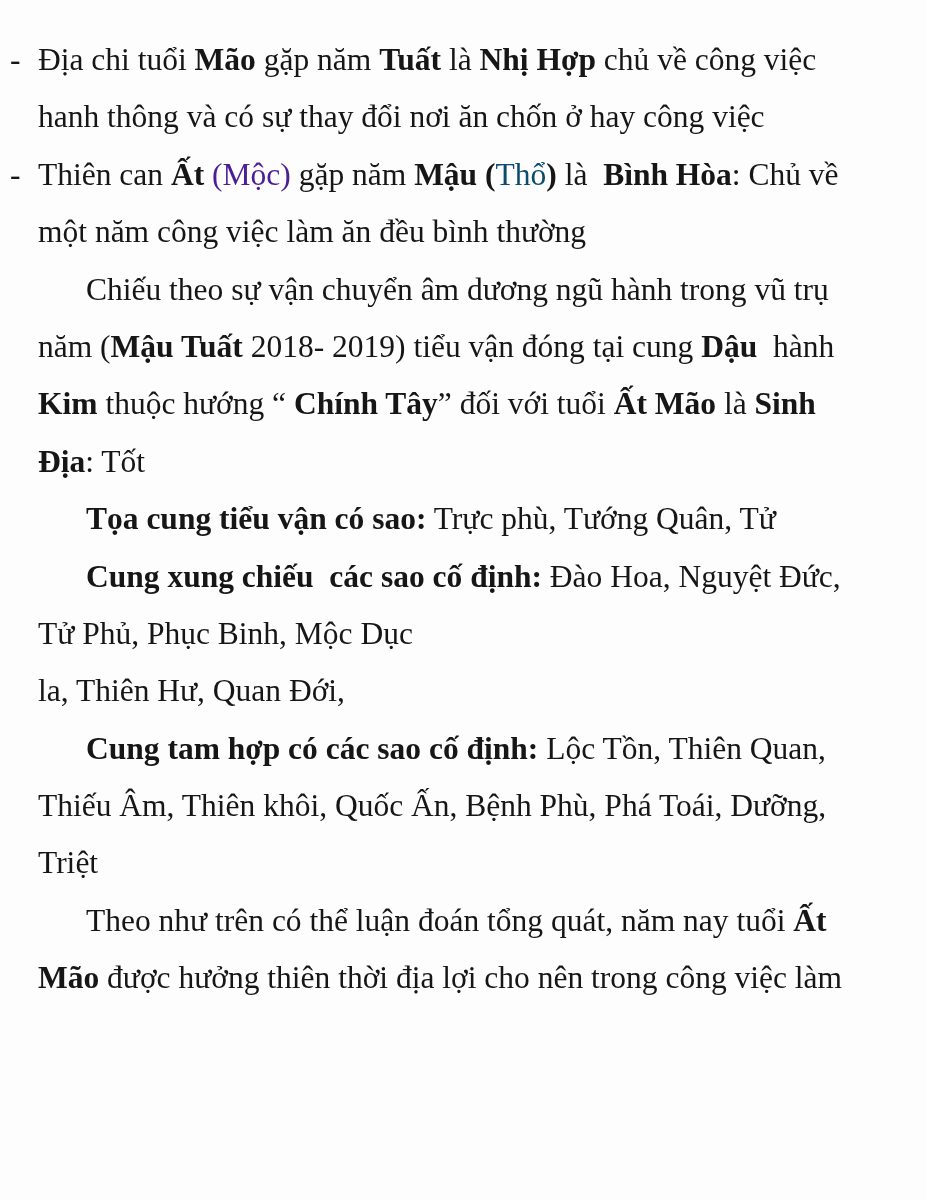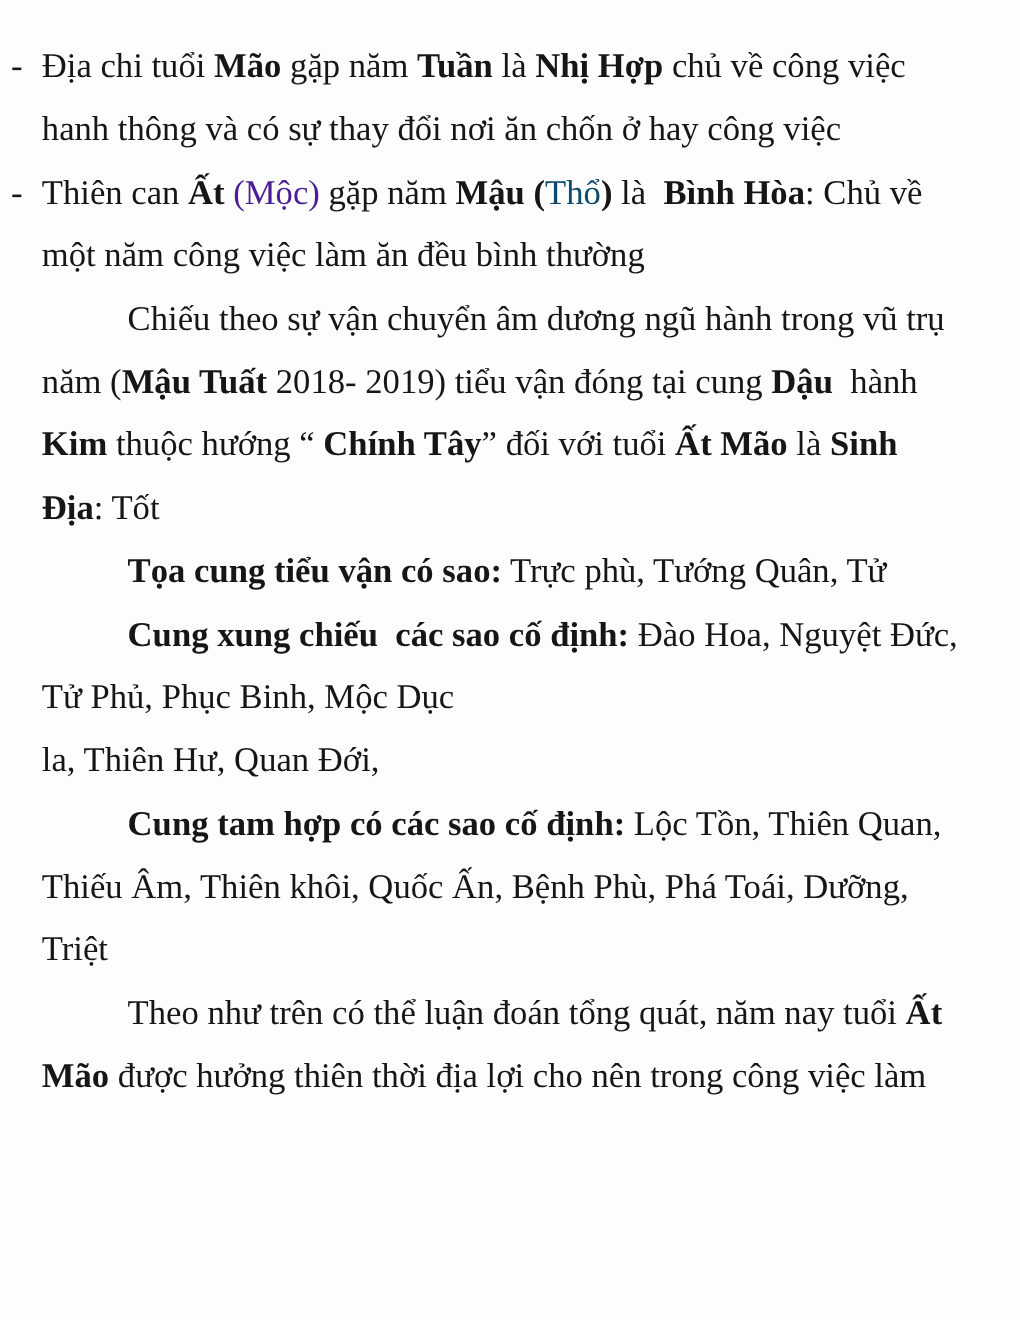--- a/index.html
+++ b/index.html
@@ -18,36 +18,36 @@
     padding: 31px 24px 0 38px;
     color: #161616;
     font-size: 31.5px;
     line-height: 57.4px;
   }
   .line {
     position: relative;
     white-space: pre;
     height: 57.4px;
   }
-  .line.indent { margin-left: 78px; }
+  .line.indent { margin-left: 48px; }
   .marker {
     position: absolute;
     left: -28px;
     top: 0;
   }
   .r-b { font-weight: 700; }
   .r-g { color: #4c1d95; }
   .r-y { color: #0c4a6e; font-weight: 400; }
 </style>
 </head>
 <body>
 
 <div class="page">
   <div id="doc-body">
-      <div class="line"><span class="marker">-</span><span class="r-n">Địa chi tuổi </span><span class="r-b">Mão</span><span class="r-n"> gặp năm </span><span class="r-b">Tuần</span><span class="r-n"> là </span><span class="r-b">Nhị Hợp</span><span class="r-n"> chủ về công việc</span></div>
+      <div class="line"><span class="marker">-</span><span class="r-n">Địa chi tuổi </span><span class="r-b">Mão</span><span class="r-n"> gặp năm </span><span class="r-b">Tuất</span><span class="r-n"> là </span><span class="r-b">Nhị Hợp</span><span class="r-n"> chủ về công việc</span></div>
       <div class="line"><span class="r-n">hanh thông và có sự thay đổi nơi ăn chốn ở hay công việc</span></div>
       <div class="line"><span class="marker">-</span><span class="r-n">Thiên can </span><span class="r-b">Ất</span><span class="r-n"> </span><span class="r-g">(Mộc)</span><span class="r-n"> gặp năm </span><span class="r-b">Mậu</span><span class="r-b"> (</span><span class="r-y">Thổ</span><span class="r-b">)</span><span class="r-n"> là  </span><span class="r-b">Bình Hòa</span><span class="r-n">: Chủ về</span></div>
       <div class="line"><span class="r-n">một năm công việc làm ăn đều bình thường</span></div>
       <div class="line indent"><span class="r-n">Chiếu theo sự vận chuyển âm dương ngũ hành trong vũ trụ</span></div>
       <div class="line"><span class="r-n">năm (</span><span class="r-b">Mậu Tuất</span><span class="r-n"> 2018- 2019) tiểu vận đóng tại cung </span><span class="r-b">Dậu</span><span class="r-n">  hành</span></div>
       <div class="line"><span class="r-b">Kim</span><span class="r-n"> thuộc hướng “ </span><span class="r-b">Chính Tây</span><span class="r-n">” đối với tuổi </span><span class="r-b">Ất Mão</span><span class="r-n"> là </span><span class="r-b">Sinh</span></div>
       <div class="line"><span class="r-b">Địa</span><span class="r-n">: Tốt</span></div>
       <div class="line indent"><span class="r-b">Tọa cung tiểu vận có sao:</span><span class="r-n"> Trực phù, Tướng Quân, Tử</span></div>
       <div class="line indent"><span class="r-b">Cung xung chiếu  các sao cố định:</span><span class="r-n"> Đào Hoa, Nguyệt Đức,</span></div>
       <div class="line"><span class="r-n">Tử Phủ, Phục Binh, Mộc Dục</span></div>

